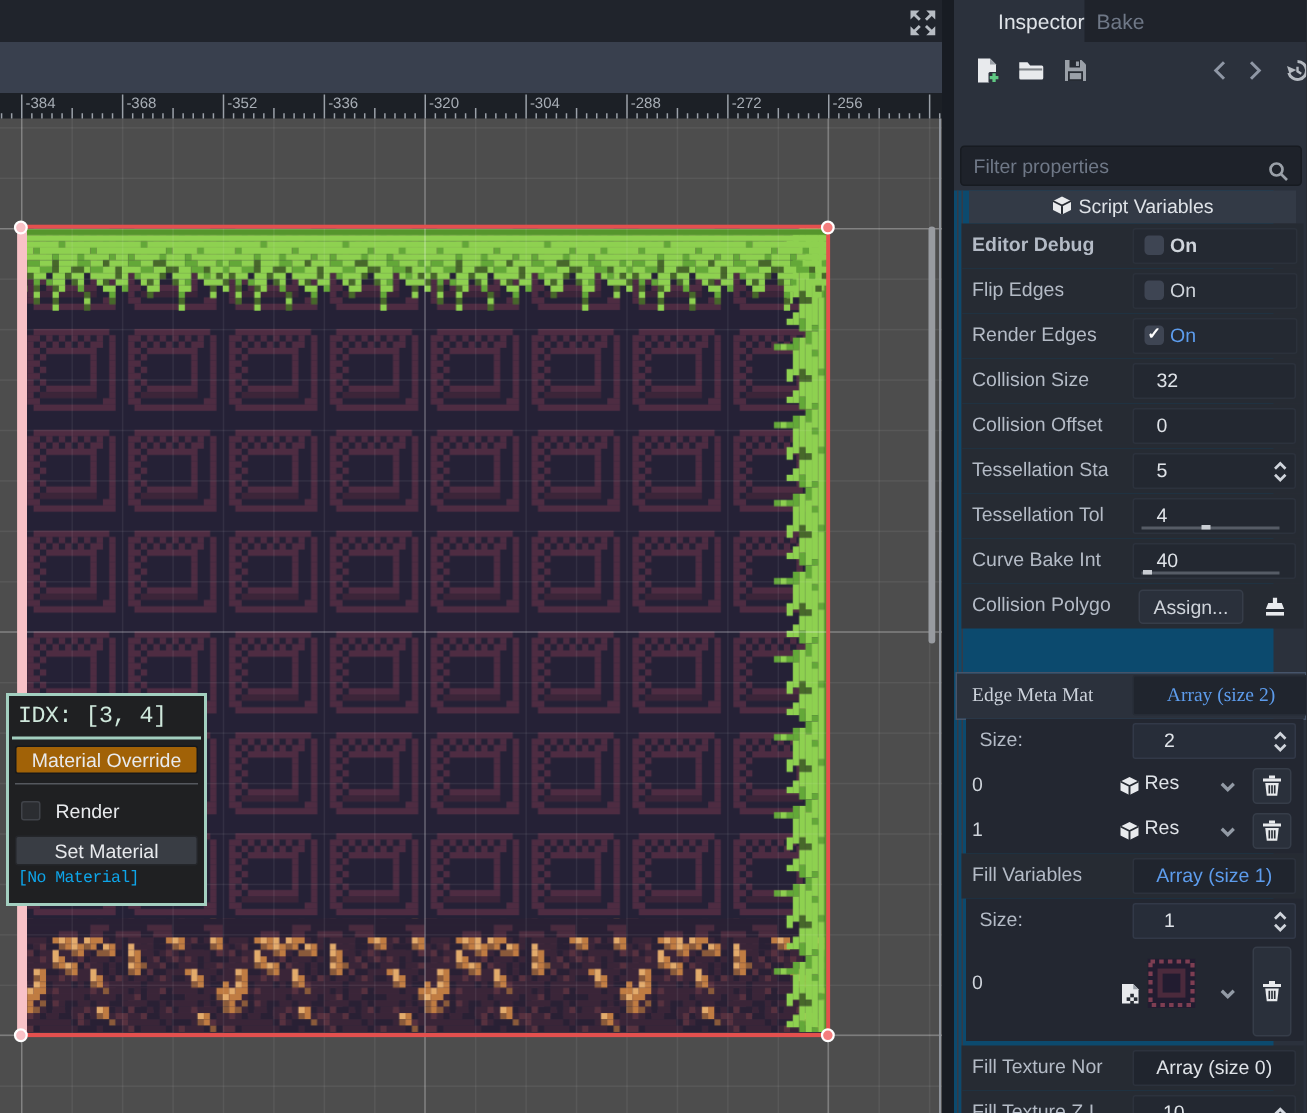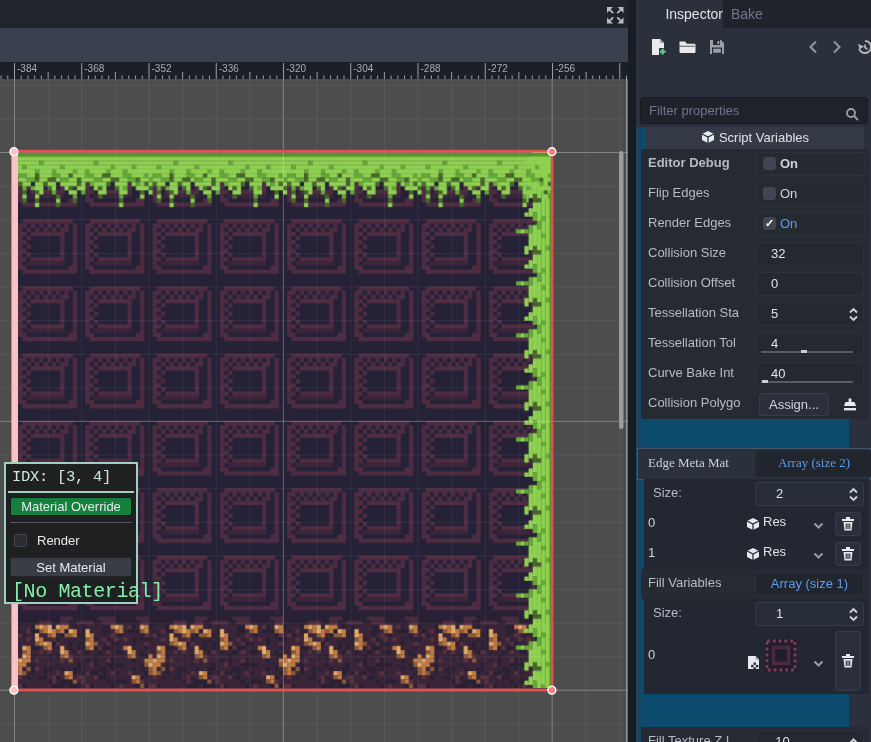--- a/index.html
+++ b/index.html
@@ -39,30 +39,30 @@
 .slider {}
 .assign {display:inline-block;margin-left:4px;width:70px;height:23px;background:#2a303b;
   border:1px solid #363d49;border-radius:3px;color:#cfd4db;font-size:13px;text-align:center;line-height:22px}
 .trbtn {position:absolute;right:8px;width:26px;height:24px;background:#2a303b;border:1px solid #363d49;
   border-radius:3px;text-align:center;line-height:24px;display:inline-flex;align-items:center;justify-content:center}
 .arrbg {position:absolute;left:8px;width:225px;background:#232731}
 #popup {position:absolute;left:4px;top:462px;width:134px;height:142px;background:#1f2022;
   border:2px solid #a3cfc0;font-family:"Liberation Mono",monospace}
 #popup .ttl {color:#cfe8dc;font-size:15.5px;padding:4px 0 0 6px;letter-spacing:-0.3px}
 #popup .tline {position:absolute;left:2px;right:2px;top:27px;height:2px;background:#a3cfc0}
-#popup .mo {position:absolute;left:4px;top:33px;width:122px;height:19px;background:#15803d;
+#popup .mo {position:absolute;left:4px;top:33px;width:122px;height:19px;background:#a16207;
   border:1px solid #17181b;border-radius:2px;color:#e8eaed;font-size:13px;text-align:center;line-height:18px;
   font-family:"Liberation Sans",sans-serif}
 #popup .sep2 {position:absolute;left:4px;right:4px;top:58px;height:1px;background:#55585e}
 #popup .cb2 {position:absolute;left:8px;top:70px;width:13px;height:13px;background:#2b2d31;border:1px solid #404349;border-radius:2px}
 #popup .rnd {position:absolute;left:31px;top:69px;color:#e8eaed;font-size:13px;font-family:"Liberation Sans",sans-serif}
 #popup .sm {position:absolute;left:4px;top:93px;width:122px;height:20px;background:#393d44;
   border:1px solid #24262a;border-radius:2px;color:#e8eaed;font-size:13px;text-align:center;line-height:19px;
   font-family:"Liberation Sans",sans-serif}
-#popup .nm {position:absolute;left:6px;top:116px;color:#86efac;font-size:20px;letter-spacing:-0.4px;white-space:nowrap}
+#popup .nm {position:absolute;left:6px;top:116px;color:#0ea5e9;font-size:11px;letter-spacing:-0.4px;white-space:nowrap}
 </style></head><body>
 <div id="canvaswrap">
     <svg width="628" height="742" viewBox="0 0 628 742" style="position:absolute;left:0;top:0">
 <defs>
 <pattern id="tp" width="67.25" height="67.25" patternUnits="userSpaceOnUse" patternTransform="translate(14.0,152.0)">
 <rect width="67.25" height="67.25" fill="#252136"></rect>
           <rect x="8.41" y="0.00" width="50.44" height="4.20" fill="#4e2c42"></rect>
           <rect x="4.20" y="4.20" width="8.41" height="4.20" fill="#4e2c42"></rect>
           <rect x="16.81" y="4.20" width="4.20" height="4.20" fill="#4e2c42"></rect>
           <rect x="25.22" y="4.20" width="4.20" height="4.20" fill="#4e2c42"></rect>
@@ -1041,20 +1041,26 @@
           </svg></span>
 <span class="trbtn" style="top:2px;height:60px;line-height:60px">
           <svg width="14" height="15" viewBox="0 0 14 15" style="">
             <rect x="1" y="3" width="12" height="2" fill="#e8eaed"></rect>
             <rect x="5" y="1" width="4" height="2" fill="#e8eaed"></rect>
             <path d="M2.5 6 h9 l-1 8.5 h-7 z" fill="#e8eaed"></path>
             <path d="M5.2 7.5 v5.5 M7 7.5 v5.5 M8.8 7.5 v5.5" stroke="#262b33" stroke-width="1.1"></path>
           </svg>
         </span>
       </div>
+      <div class="prow" style="top:569.9px;">
+        <div class="plabel">Fill Texture Nor</div>
+        <div class="vcell arr">
+          <span style="margin:0 auto;color:#dfe3e8;font-size:13px">Array (size 0)</span>
+        </div>
+      </div>
       <div class="prow" style="top:599.9px;">
         <div class="plabel">Fill Texture Z I</div>
         <div class="vcell">
           <span class="num">-10</span>
           <span class="updn" style="top:6px">
             <svg width="11" height="8" viewBox="0 0 11 8" style="">
               <path d="M1.5 6.5 L5.5 2.5 L9.5 6.5" fill="none" stroke="#cfd4db" stroke-width="2"></path>
             </svg>
           </span>
         </div>

